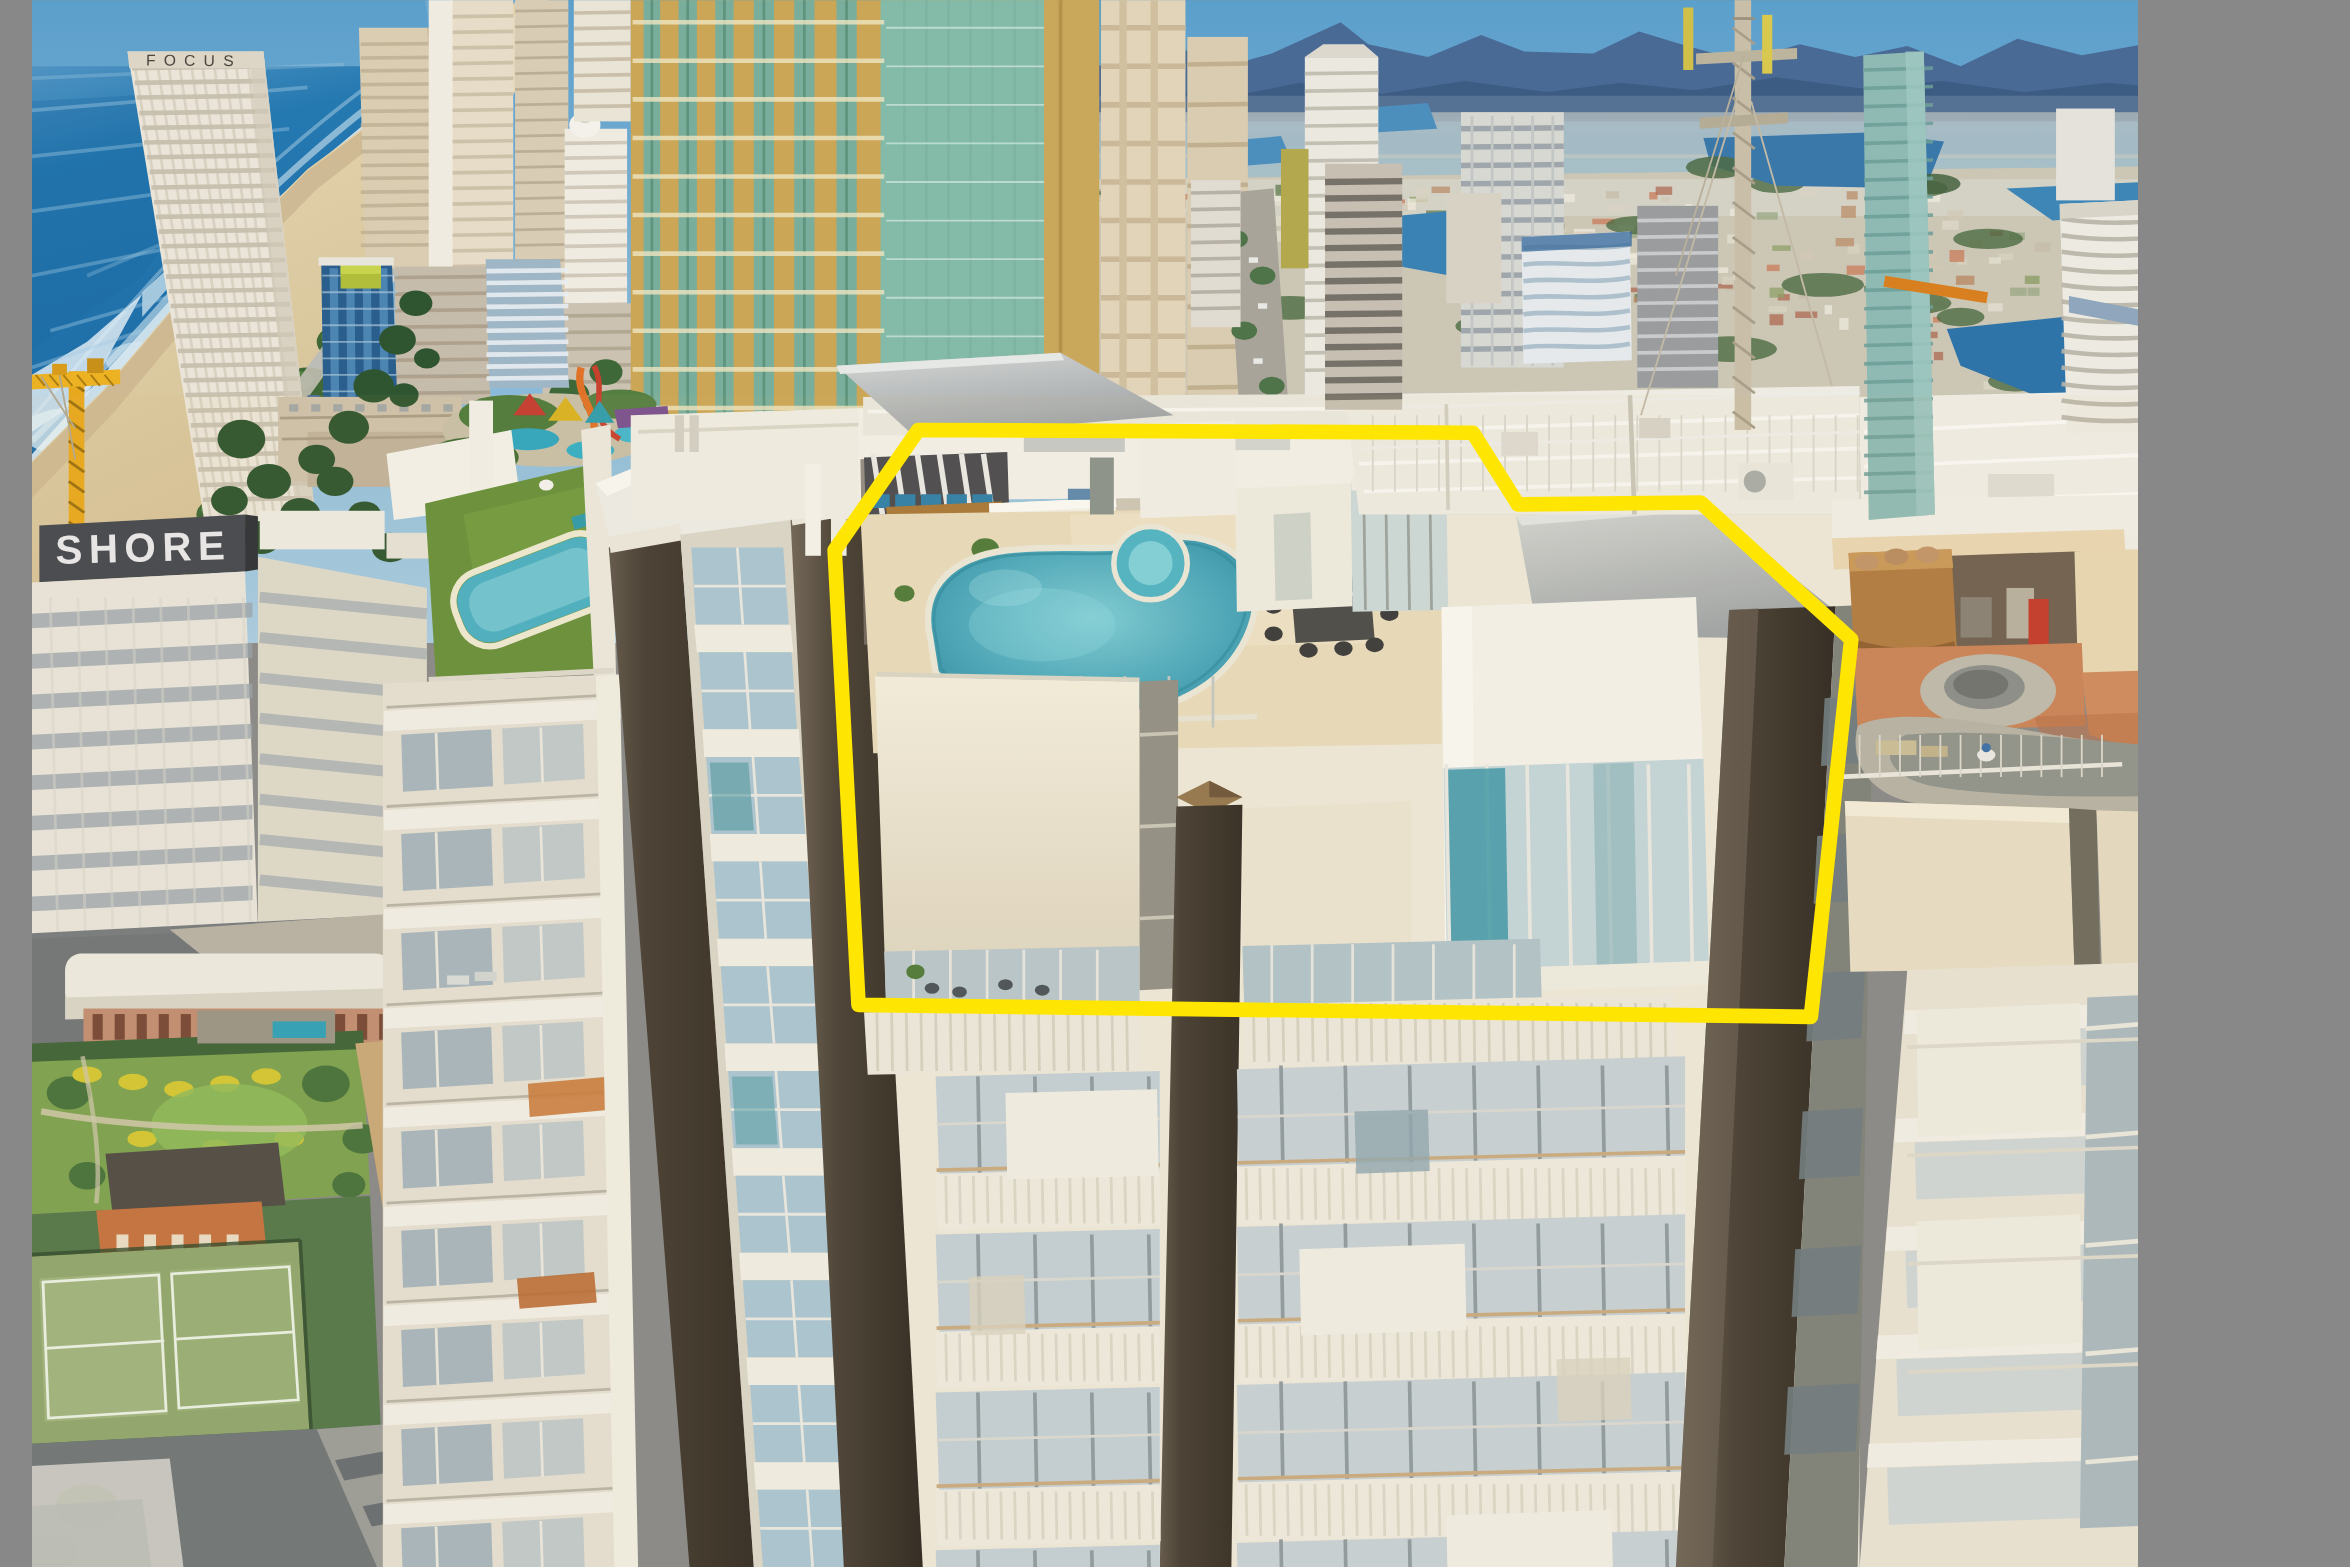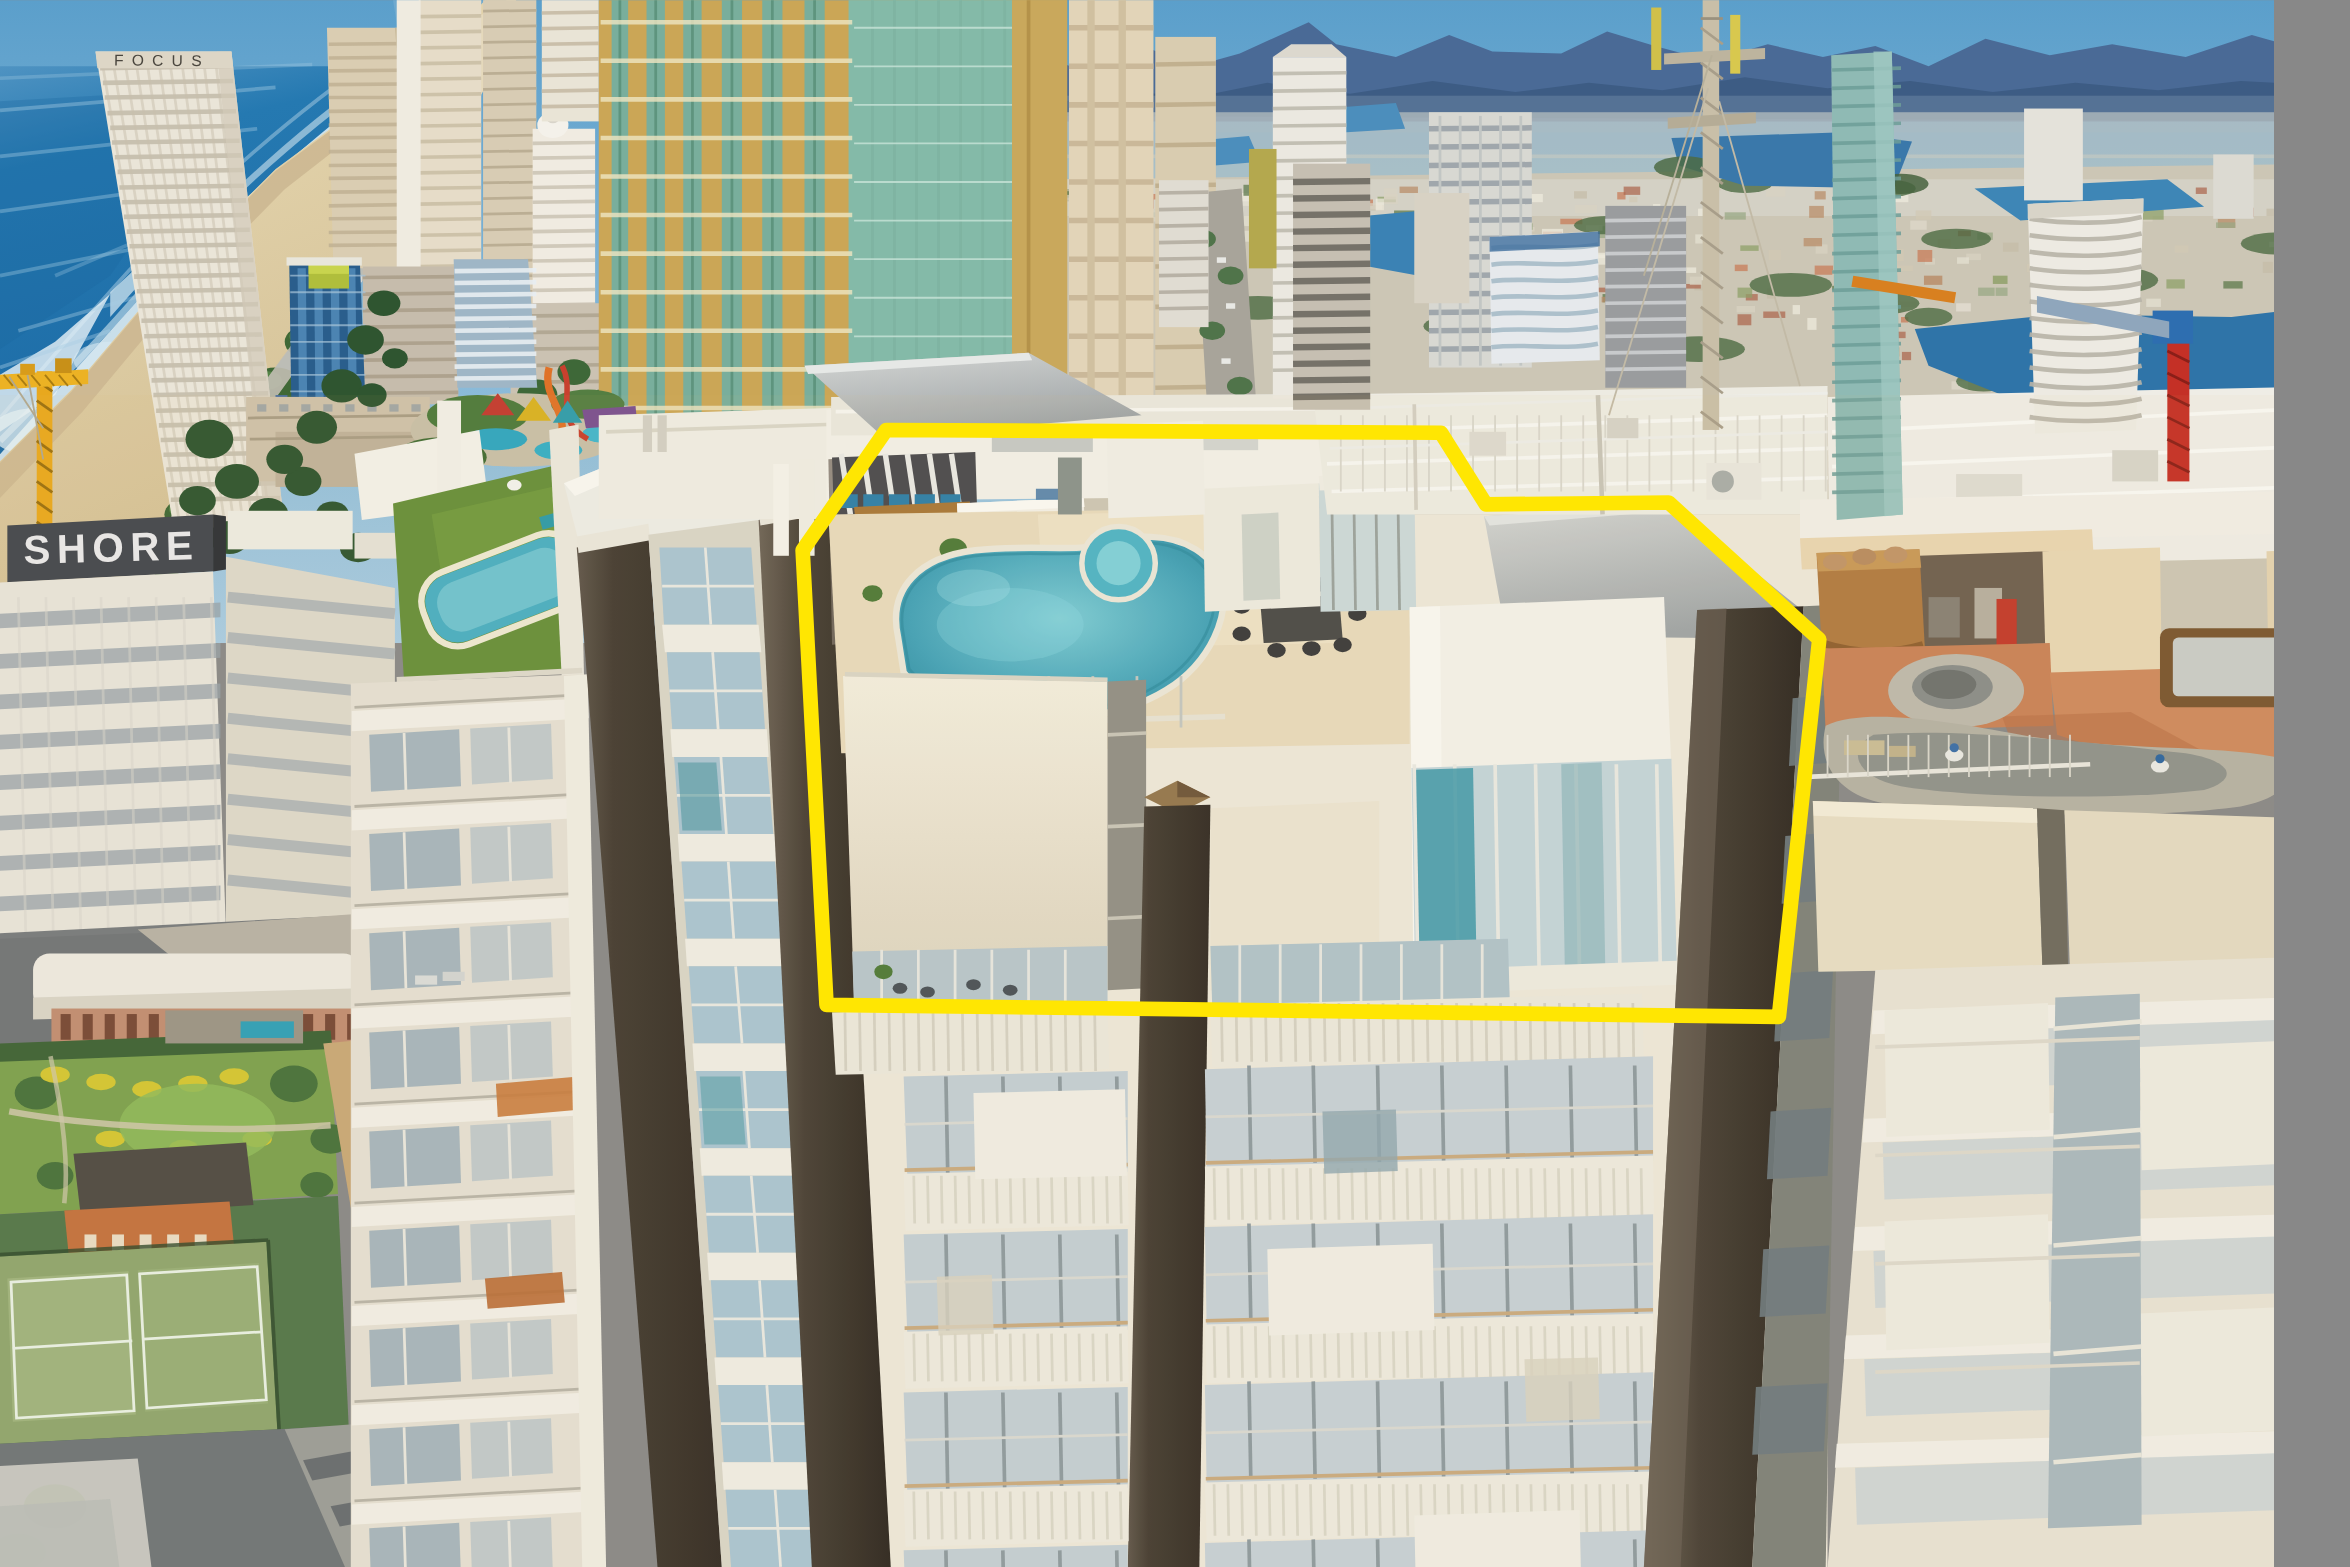--- a/index.html
+++ b/index.html
@@ -1,15 +1,15 @@
 <!DOCTYPE html>
 <html style="font-size:14.7px"><head><meta charset="utf-8">
 <style>
 html,body{margin:0;padding:0;background:#888;}
-.page{position:relative;width:2274px;height:1568px;overflow:hidden;font-family:"Liberation Sans",sans-serif;}
+.page{position:relative;width:2106px;height:1568px;overflow:hidden;font-family:"Liberation Sans",sans-serif;margin-left:32px;}
 svg{display:block}
 </style></head>
 <body>
 <div class="page">
 <svg width="2351" height="1568" viewBox="0 0 2560 1707">
 <defs>
 <linearGradient id="sky" x1="0" y1="0" x2="0" y2="1">
  <stop offset="0" stop-color="#5B9FCB"></stop>
           <stop offset="1" stop-color="#A9CCE2"></stop>
 </linearGradient>

